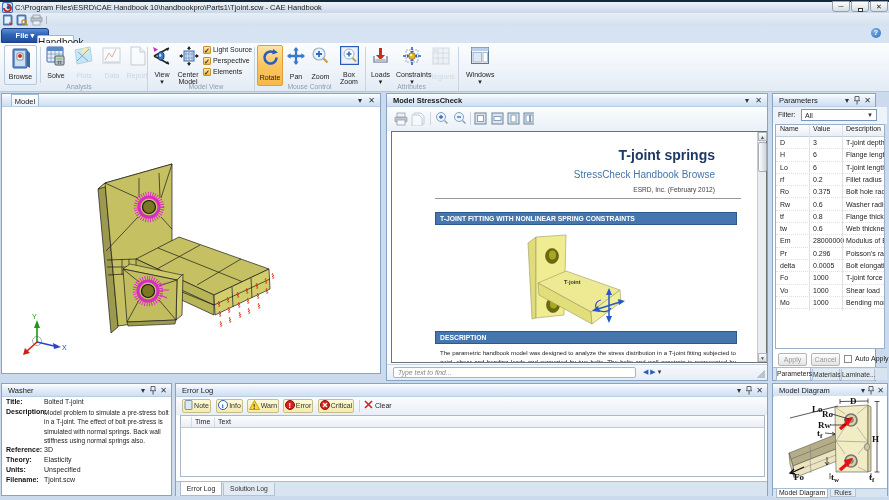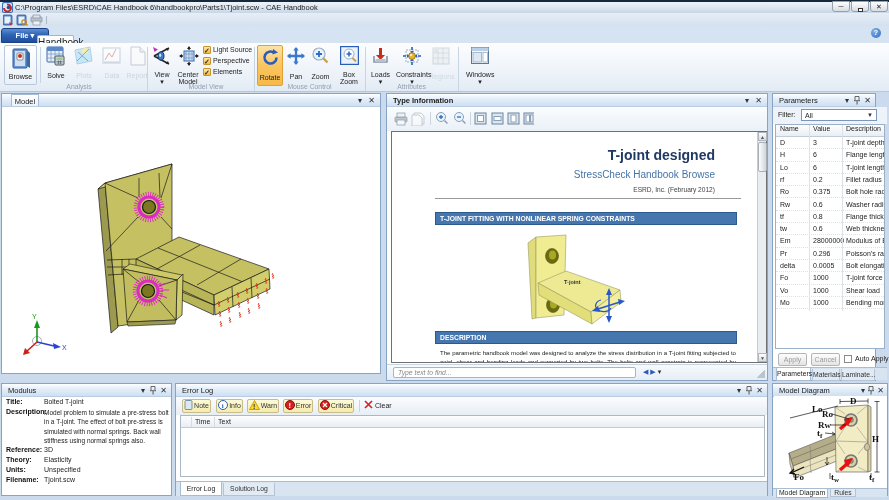--- a/index.html
+++ b/index.html
@@ -15,21 +15,21 @@
 svg{display:block}
 </style></head><body>
 
 <div class="a" style="left:0;top:0;width:889px;height:13px;background:linear-gradient(#eef3f9,#dce6f1 50%,#c9d6e5);border-top:2px solid #16283c"></div>
 <svg class="a" style="left:2px;top:2px" width="11" height="11" viewBox="0 0 11 11">
     <rect x="0" y="0" width="11" height="11" rx="2" fill="#3a6ec0"></rect>
     <rect x="1" y="1" width="9" height="9" rx="1.5" fill="#dbe7f5"></rect>
     <path d="M2 6a3.5 3.5 0 1 0 3-3.4" fill="none" stroke="#c03020" stroke-width="2"></path>
     <circle cx="6.5" cy="5.5" r="1.8" fill="#2a4a9a"></circle>
   </svg>
-<div class="a" style="left:15px;top:3px;font-size:7.5px;color:#1c1c1c">C:\Program Files\ESRD\CAE Handbook 6\handbookpro\Parts1\Tjoint.scw - CAE Handbook</div>
+<div class="a" style="left:15px;top:3px;font-size:7.5px;color:#1c1c1c">C:\Program Files\ESRD\CAE Handbook 10\handbookpro\Parts1\Tjoint.scw - CAE Handbook</div>
 <div class="a" style="left:832px;top:1px;width:18px;height:11px;background:linear-gradient(#fdfdfd,#d8dde2);border:1px solid #93a1af;border-radius:0 0 3px 3px;text-align:center;font-size:7px;line-height:9px;color:#222">─</div>
 <div class="a" style="left:851px;top:1px;width:18px;height:11px;background:linear-gradient(#fdfdfd,#d8dde2);border:1px solid #93a1af;border-radius:0 0 3px 3px;text-align:center;line-height:9px;color:#222"><span style="display:inline-block;width:5px;height:4px;border:1.2px solid #333;background:#fff"></span></div>
 <div class="a" style="left:870px;top:1px;width:18px;height:11px;background:linear-gradient(#fdfdfd,#d8dde2);border:1px solid #93a1af;border-radius:0 0 3px 3px;text-align:center;font-size:7px;line-height:10px;color:#222">✕</div>
 
 <div class="a" style="left:0;top:13px;width:889px;height:13px;background:linear-gradient(#e6eef7,#d4e1ee)"></div>
 <svg class="a" style="left:3px;top:14px" width="44" height="12" viewBox="0 0 44 12">
 <rect x="0" y="1" width="9" height="10" rx="1" fill="#5b87c5" stroke="#2d5a9e" stroke-width="0.8"></rect>
     <rect x="1.5" y="2.5" width="6" height="7" fill="#e8f0fa"></rect>
     <path d="M6 8l4 2-3 1z" fill="#c03020"></path>
 <rect x="14" y="1" width="9" height="10" rx="1" fill="#5b87c5" stroke="#2d5a9e" stroke-width="0.8"></rect>
@@ -273,21 +273,21 @@
 <path d="M36,341 L26,350" stroke="#cc2018" stroke-width="1.6"></path>
           <path d="M24,347 L29,352 22,354 Z" fill="#cc2018"></path>
 <text x="31" y="318" font-size="7" fill="#189918" font-family="Liberation Sans">Y</text>
 <text x="61" y="349" font-size="7" fill="#2a44d0" font-family="Liberation Sans">X</text>
 </g>
 </g>
     </svg>
 </div>
 <div class="panel" id="infoPanel" style="left:386px;top:93px;width:382px;height:288px">
 <div class="phead">
-      <span class="t" style="font-weight:bold">Type Information</span>
+      <span class="t" style="font-weight:bold">Model StressCheck</span>
 <span class="hbtn" style="right:18px">▾</span>
       <span class="hbtn" style="right:5px">✕</span>
     </div>
 <div class="a" style="left:0;top:13px;width:380px;height:24px;background:linear-gradient(#fbfdfe,#e9f0f7)">
 <svg class="a" style="left:7px;top:4px" width="140" height="15" viewBox="0 0 140 15">
 <g>
           <rect x="1" y="6" width="12" height="5" rx="1" fill="#c0c9d2" stroke="#8a95a3" stroke-width="0.7"></rect>
           <rect x="3" y="2" width="8" height="4" fill="#eef1f4" stroke="#8a95a3" stroke-width="0.7"></rect>
           <rect x="3" y="9" width="8" height="5" fill="#f6f8fa" stroke="#8a95a3" stroke-width="0.7"></rect>
         </g>
@@ -328,21 +328,21 @@
     </div>
 <div class="a" style="left:4px;top:37px;width:376px;height:232px;border:1px solid #707070;background:#fff">
 
 <div class="a" style="right:0;top:0;width:9px;height:230px;background:#e9edf2;border-left:1px solid #c8ccd2">
 <div class="a" style="left:0;top:0;width:9px;height:9px;background:linear-gradient(#fdfdfd,#d8dde3);border:1px solid #b0b6be;font-size:5px;text-align:center;line-height:8px;color:#555">▲</div>
 <div class="a" style="left:0;bottom:0;width:9px;height:9px;background:linear-gradient(#fdfdfd,#d8dde3);border:1px solid #b0b6be;font-size:5px;text-align:center;line-height:8px;color:#555">▼</div>
 <div class="a" style="left:0;top:10px;width:9px;height:30px;background:linear-gradient(90deg,#fdfdfd,#cfd5dc);border:1px solid #a8aeb6;border-radius:2px"></div>
       </div>
 
 <div class="a" style="left:0;top:0;width:365px;height:230px;overflow:hidden">
-<div class="a" style="right:42px;top:15px;font-size:14px;font-weight:bold;color:#1F3864">T-joint designed</div>
+<div class="a" style="right:42px;top:15px;font-size:14px;font-weight:bold;color:#1F3864">T-joint springs</div>
 <div class="a" style="right:42px;top:37px;font-size:10px;color:#4574A8">StressCheck Handbook Browse</div>
 <div class="a" style="right:42px;top:54px;font-size:6.6px;color:#444">ESRD, Inc. (February 2012)</div>
 <div class="a" style="left:43px;top:66px;width:306px;height:1px;background:#999"></div>
 <div class="a" style="left:43px;top:80px;width:302px;height:13px;background:#4576AE;border:1px solid #2d5a8e;color:#fff;font-size:6.8px;font-weight:bold;line-height:12px;padding-left:4px">T-JOINT FITTING WITH NONLINEAR SPRING CONSTRAINTS</div>
 <svg class="a" style="left:126px;top:98px" width="120" height="100" viewBox="0 0 120 100">
 <g stroke="#9a9a60" stroke-width="0.6" stroke-linejoin="round">
 <polygon points="10,13 18,7 18,88 14,89" fill="#e0dc7c"></polygon>
 <polygon points="18,7 48,5 46,85 18,88" fill="#f0ec92"></polygon>
 </g>
 <ellipse cx="34" cy="26" rx="6.5" ry="7.5" fill="#6a6a10" stroke="#55550a" stroke-width="0.6"></ellipse>
@@ -475,21 +475,21 @@
 <div class="a" style="left:82px;top:261px;font-size:7px;color:#222;white-space:nowrap">Auto Apply</div>
 <div class="a" style="left:0;top:273px;width:114px;height:13px;background:#d8e4f0;border-top:1px solid #a8bcd2">
 <span class="a" style="left:3px;top:0;width:35px;height:13px;background:#fff;border:1px solid #a8bcd2;border-top:none;font-size:6.8px;text-align:center;line-height:12px;color:#222">Parameters</span>
 <span class="a" style="left:39px;top:1px;width:28px;height:12px;background:#e2eaf3;border:1px solid #b2c4d8;border-top:none;font-size:6.8px;text-align:center;line-height:11px;color:#333">Materials</span>
 <span class="a" style="left:68px;top:1px;width:34px;height:12px;background:#e2eaf3;border:1px solid #b2c4d8;border-top:none;font-size:6.8px;text-align:center;line-height:11px;color:#333">Laminate...</span>
     </div>
 </div>
 
 <div class="panel" id="summaryPanel" style="left:1px;top:383px;width:171px;height:113px;overflow:hidden">
 <div class="phead">
-      <span class="t">Modulus</span>
+      <span class="t">Washer</span>
 <span class="hbtn" style="right:26px">▾</span>
       <span class="hbtn" style="right:15px;top:2px"><svg width="6" height="9" viewBox="0 0 6 9" style="display:inline-block">
           <path d="M1 0.5h4v3.2l1 1H0l1-1z" fill="none" stroke="#444" stroke-width="0.8"></path>
           <rect x="2.6" y="5" width="0.9" height="3.5" fill="#444"></rect>
         </svg></span>
       <span class="hbtn" style="right:4px">✕</span>
     </div>
 <div class="a" style="left:0;top:0;width:171px;font-size:7px;color:#111;white-space:nowrap">
 <b class="a" style="left:4px;top:14px">Title:</b>
       <span class="a" style="left:42px;top:14px;color:#222;font-size:6.8px">Bolted T-joint</span>

